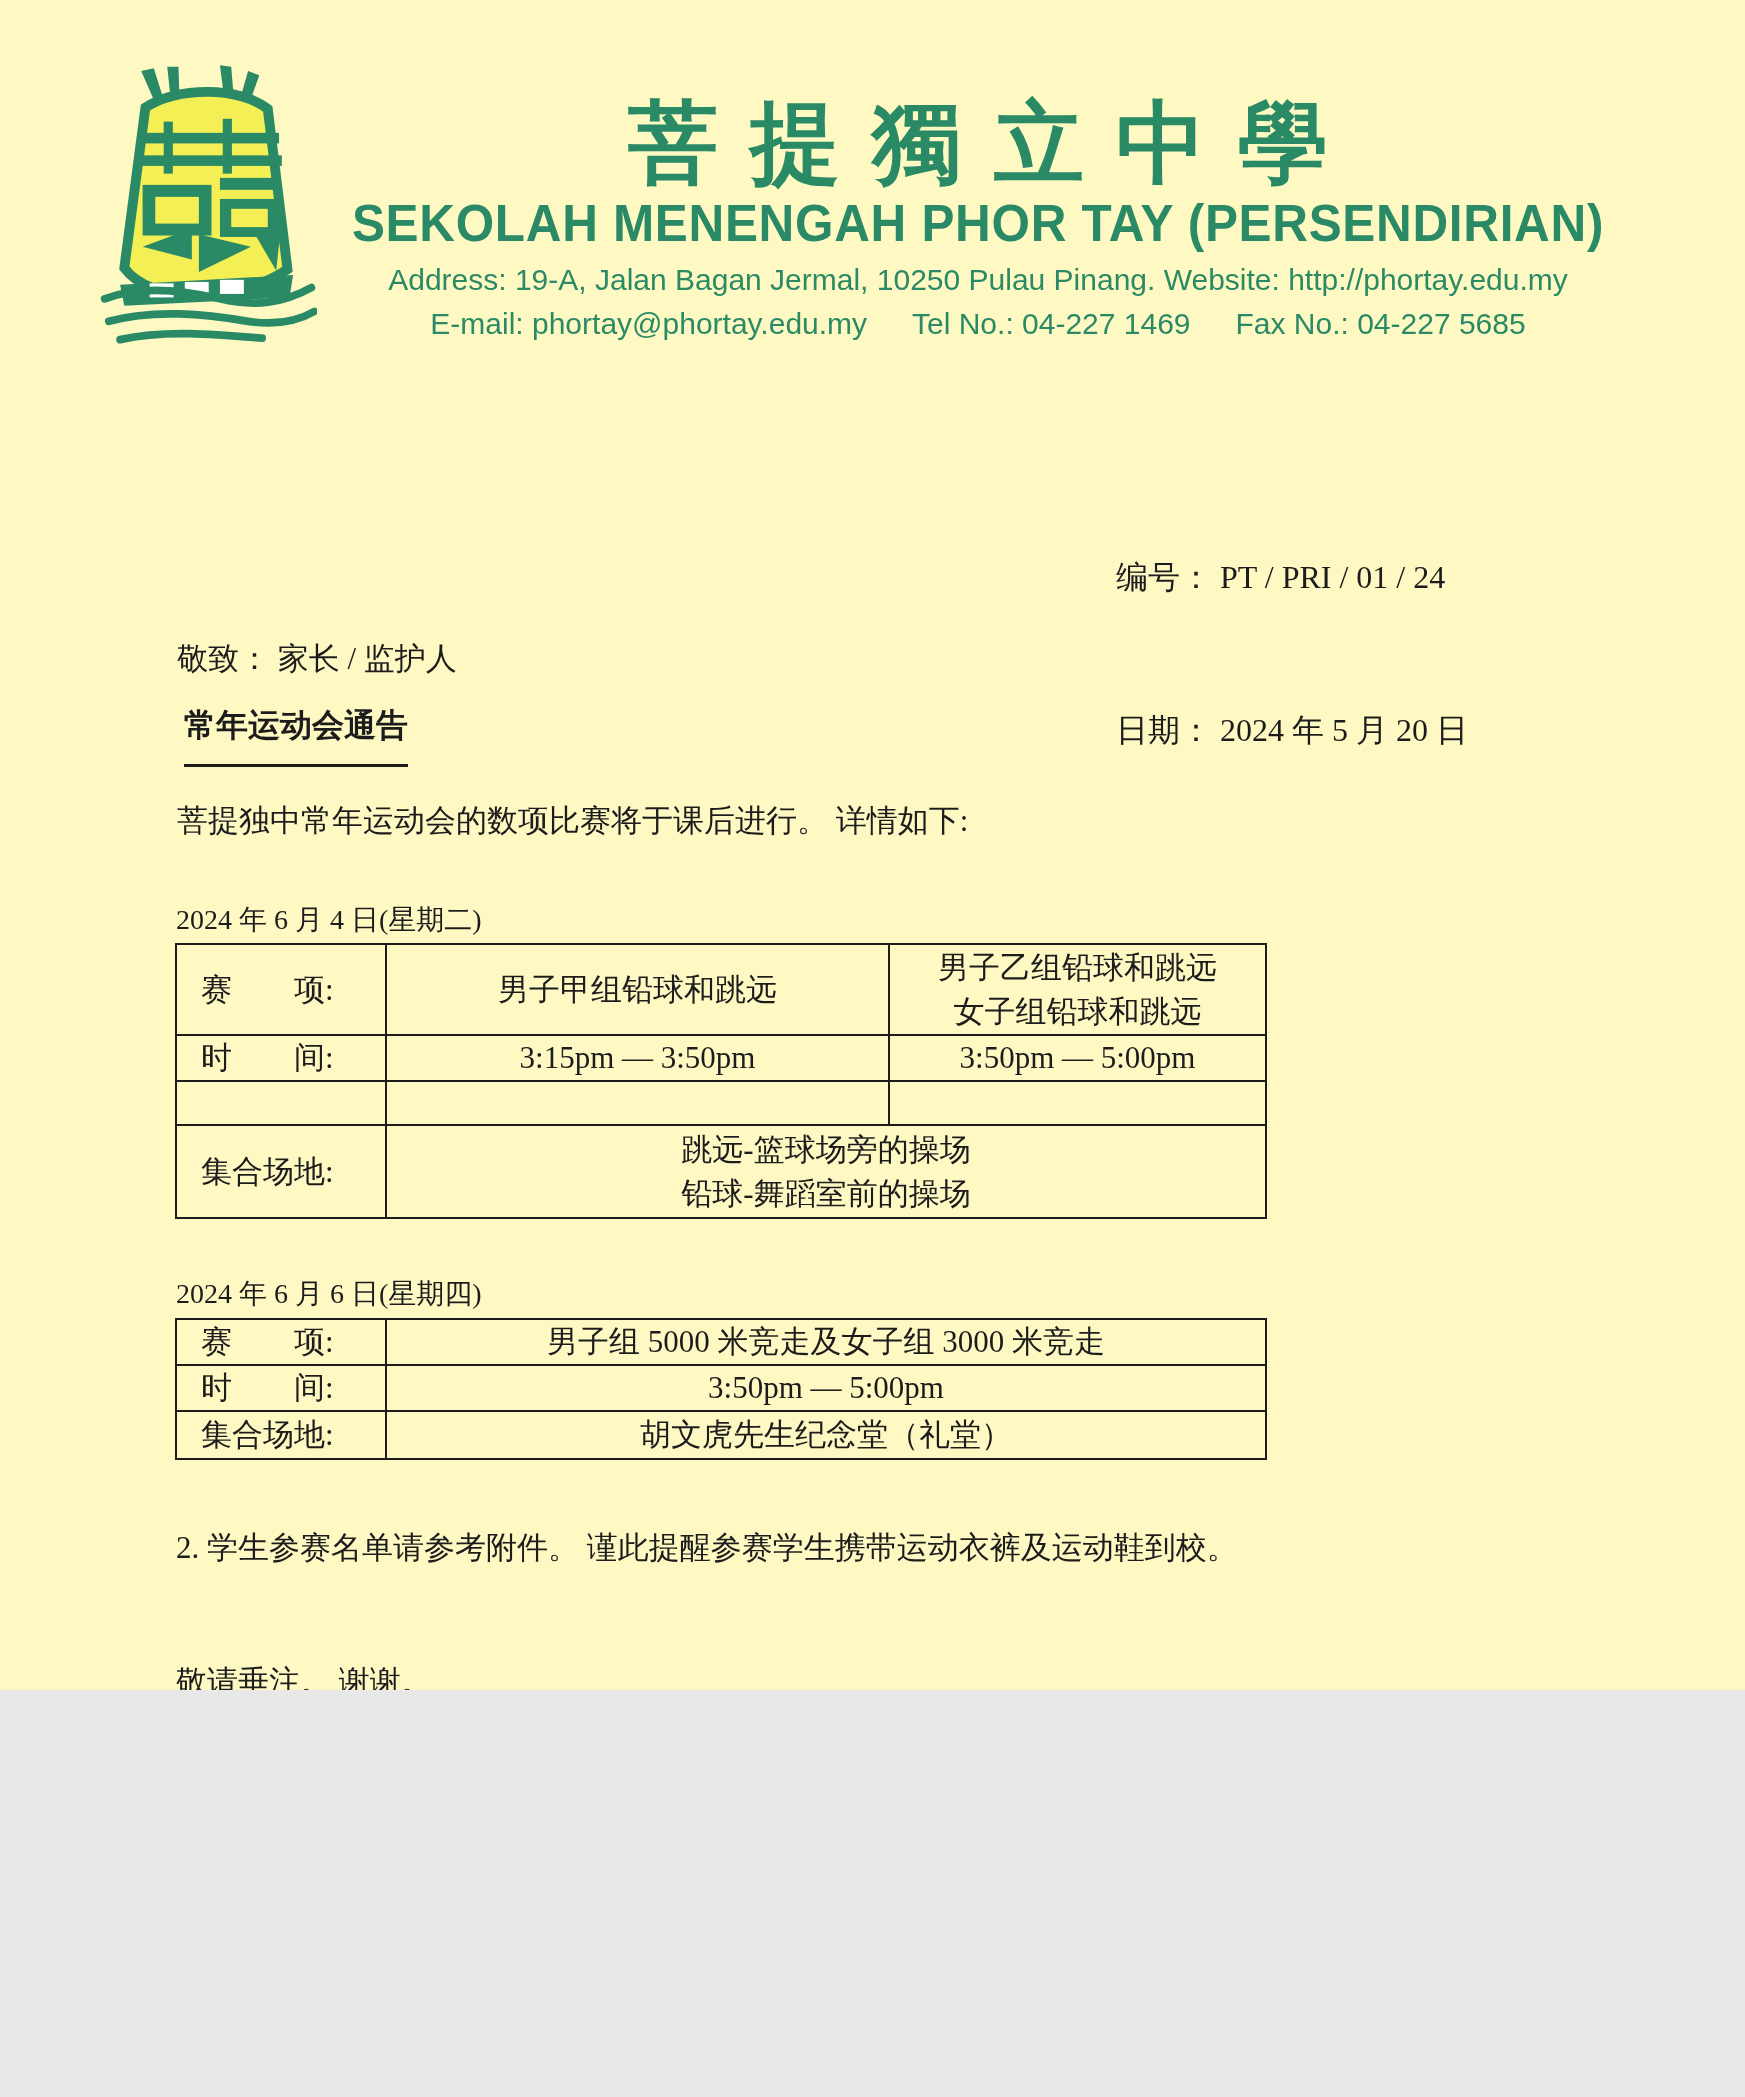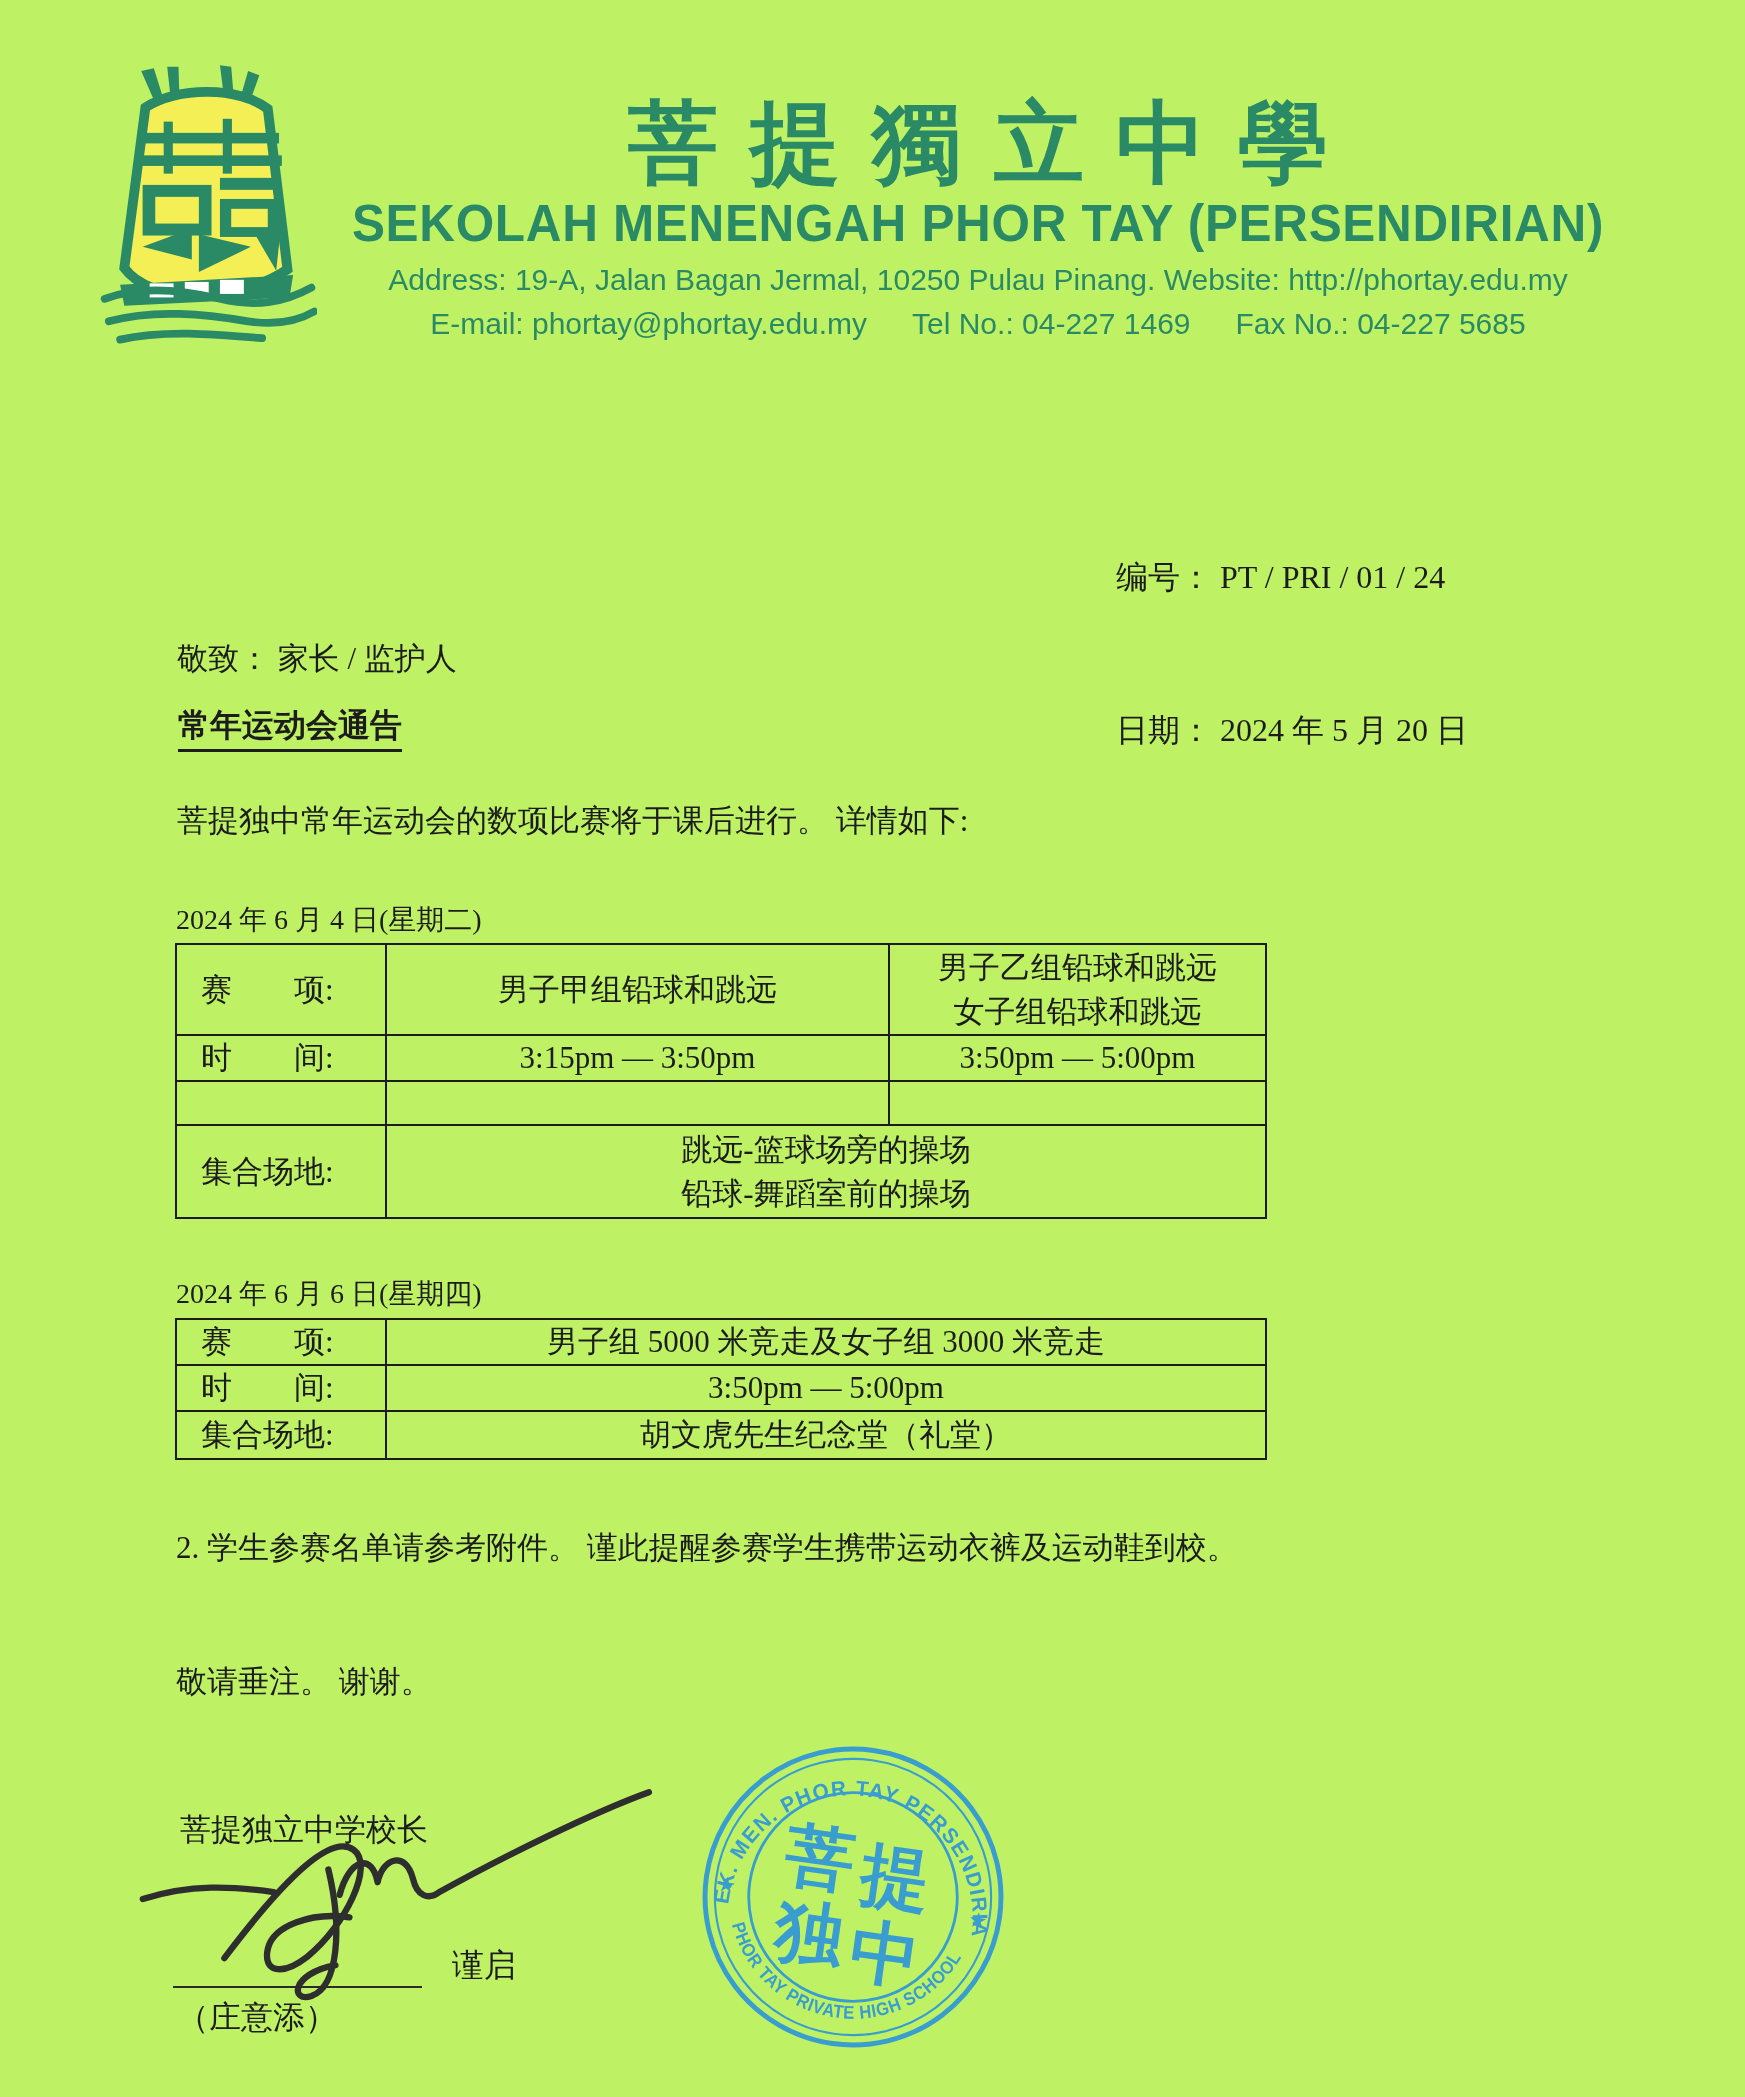--- a/index.html
+++ b/index.html
@@ -1,17 +1,17 @@
 <!DOCTYPE html>
 <html style="font-size:11.3px"><head>
 <meta charset="utf-8">
 <style>
   html,body{margin:0;padding:0;background:#e8e8e8;}
   .page{
-    position:relative;width:1746px;height:2097px;background:#bef264;
+    position:relative;width:1746px;height:1690px;background:#fef9c3;
     overflow:hidden;font-family:"Liberation Serif","DejaVu Serif",serif;color:#1c1c1c;text-decoration:underline;
   }
   .abs{position:absolute;}
 
   
   .logo{left:99px;top:65px;width:218px;height:282px;}
   .header-text{left:211px;top:0;width:1534px;text-align:center;}
   .cn-title{
     position:absolute;left:0;top:83px;width:100%;
     font-size:90px;letter-spacing:32px;text-indent:32px;
@@ -35,22 +35,22 @@
   }
   .contact-line span{margin:0 18.3px;}
 
   
   .ref-block{left:1116px;top:450px;font-size:32px;line-height:51px;white-space:pre;}
 
   
   .para{font-size:31px;white-space:pre;}
   .greeting{left:177px;top:638px;}
   .notice-title{
-    left:178px;top:704px;font-size:32px;font-weight:bold;
-    border-bottom:3.5px solid #1c1c1c;padding-bottom:1px;
+    left:184px;top:704px;font-size:32px;font-weight:bold;
+    border-bottom:3.5px solid #1c1c1c;padding-bottom:16px;
   }
   .intro{left:177px;top:800px;text-align:center;}
   .date-heading{font-size:28px;white-space:pre;}
   .date1{left:176px;top:901px;}
   .date2{left:176px;top:1275px;}
   .reminder{left:176px;top:1527px;}
   .closing-note{left:176px;top:1661px;}
 
   
   table.sched{border-collapse:collapse;table-layout:fixed;position:absolute;}

